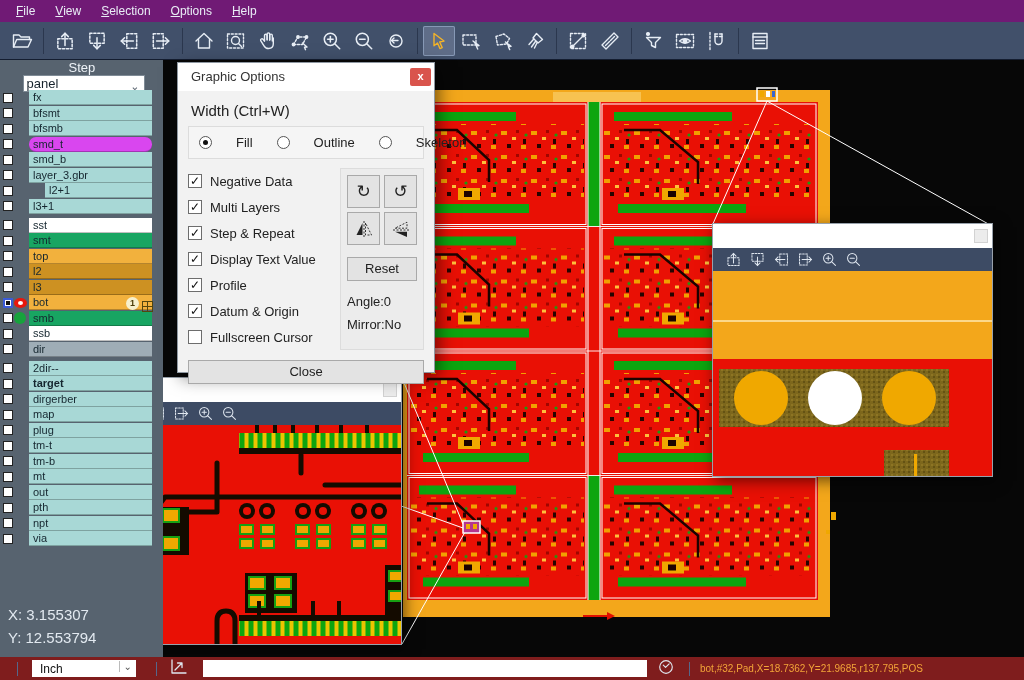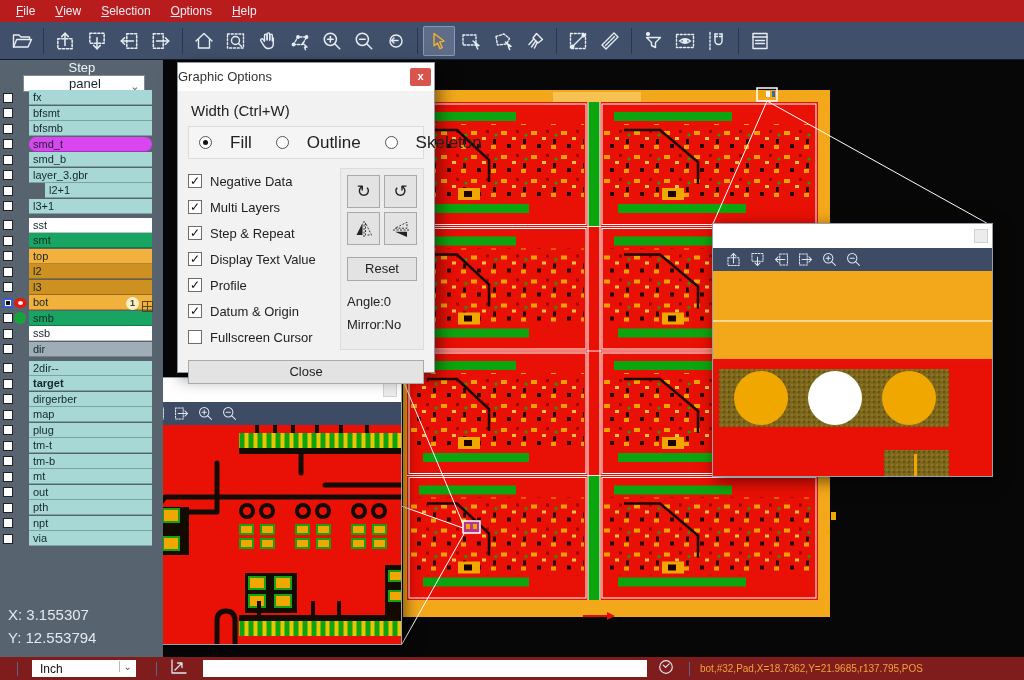--- a/index.html
+++ b/index.html
@@ -1,39 +1,39 @@
 <!DOCTYPE html>
 <html><head>
 <meta charset="utf-8">
 <style>
   * { margin:0; padding:0; box-sizing:border-box; }
   html,body { width:1024px; height:680px; overflow:hidden; background:#000; }
   body { font-family:"Liberation Sans", sans-serif; }
   #app { position:relative; width:1024px; height:680px; background:#060606; overflow:hidden; }
 
   
-  .menubar { position:absolute; left:0; top:0; width:1024px; height:22px; background:#b91c1c;
+  .menubar { position:absolute; left:0; top:0; width:1024px; height:22px; background:#701a75;
              display:flex; align-items:center; padding-left:6px; }
   .menu-item { display:inline-block; color:#e9eef6; font-size:12px; padding:3px 10px; cursor:default; }
   .menu-item::first-letter { text-decoration:underline; }
 
   
   .toolbar { position:absolute; left:0; top:22px; width:1024px; height:38px; background:#41506a;
              border-bottom:1px solid #141d30; display:flex; align-items:center; padding-left:6px; }
   .tbtn { width:32px; height:30px; display:flex; align-items:center; justify-content:center; border-radius:2px; }
   .tbtn svg { stroke:#e7edf5; fill:none; stroke-width:1.4; stroke-linecap:round; stroke-linejoin:round; }
   .tbtn.active { background:#5f6d88; box-shadow:inset 0 0 0 1px #8799b6; }
   .tsep { width:1px; height:26px; background:#2b374e; margin:0 5px; }
 
   
   .sidebar { position:absolute; left:0; top:60px; width:163px; height:597px; background:#57636f; }
   .step-row { display:flex; align-items:center; height:30px; padding-left:4px;flex-direction:column; }
   .step-label { color:#eef3f8; font-size:13px; width:30px; }
   .step-select { width:122px; height:23px; background:#fff; border:1px solid #7f8b96; display:flex;
-                 align-items:center; font-size:13px; color:#16222c; padding-left:3px; position:relative;justify-content:center; }
+                 align-items:center; font-size:13px; color:#16222c; padding-left:3px; position:relative; }
   .step-select .chev { position:absolute; right:4px; top:4px; color:#5a6570; font-size:11px; }
   .lgroup { margin-bottom:4px; }
   .lrow { display:flex; align-items:center; height:15px; margin-bottom:0.5px; }
   .lcb { width:10px; height:10px; background:#fff; border:1px solid #222; margin-left:3px; flex:0 0 auto; }
   .lcb.sel { border:2px solid #3b5bd6; position:relative; }
   .lcb.sel::after { content:""; position:absolute; left:1px; top:1px; width:4px; height:4px; background:#111; }
   .lind { width:16px; height:12px; flex:0 0 auto; position:relative; }
   .lind .dot-red { position:absolute; left:1px; top:1px; width:13px; height:10px; border-radius:50%; background:#e8170c; }
   .lind .dot-red::after { content:""; position:absolute; left:4px; top:3px; width:5px; height:4px; border-radius:50%; background:#fff; }
   .lind .dot-green { position:absolute; left:1px; top:0px; width:12px; height:12px; border-radius:50%; background:#17a33c; }
@@ -52,27 +52,27 @@
   .pop-tools .pic { width:24px; height:18px; display:flex; align-items:center; justify-content:center; }
   .pop-tools svg { stroke:#dfe6ef; fill:none; stroke-width:1.2; stroke-linecap:round; }
   .popup-tr { left:712px; top:223px; width:281px; height:254px; }
   .popup-bl { left:88px;  top:377px; width:314px; height:268px; }
   .pop-content { display:block; }
 
   
   .dialog { position:absolute; left:177px; top:62px; width:258px; height:311px; background:#f2f2f2;
             border:1px solid #8f98a2; box-shadow:4px 5px 16px rgba(0,0,0,0.5); }
   .dlg-title { height:28px; background:#fff; position:relative; }
-  .dlg-title span { font-size:13px; color:#333; line-height:28px; }
+  .dlg-title span { font-size:13px; color:#333; line-height:28px; padding-left:13px; }
   .dlg-close { position:absolute; right:3px; top:5px; width:21px; height:18px; background:#d9544c; color:#fff;
                font-size:11px; font-weight:bold; text-align:center; line-height:17px; border-radius:2px; }
   .dlg-body { padding:7px 10px 0 10px; }
   .dlg-wlabel { font-size:15px; color:#222; margin:4px 0 7px 3px; }
   .radio-box { border:1px solid #dcdcdc; height:33px; display:flex; align-items:center; padding:0 10px; gap:24px; background:#f5f5f5; }
-  .radio { display:flex; align-items:center; gap:18px; font-size:17px; color:#222; }
+  .radio { display:flex; align-items:center; gap:24px; font-size:13px; color:#222; }
   .rdot { width:13px; height:13px; border-radius:50%; border:1px solid #555; background:#fff; position:relative; flex:0 0 auto; }
   .rdot.on::after { content:""; position:absolute; left:3px; top:3px; width:5px; height:5px; border-radius:50%; background:#111; }
   .dlg-main { display:flex; margin-top:9px; }
   .chk-col { width:152px; }
   .chk-row { display:flex; align-items:center; height:26px; font-size:13px; color:#222; gap:8px; }
   .cbox { width:14px; height:14px; background:#fff; border:1px solid #6d6d6d; font-size:12px; line-height:13px;
           text-align:center; color:#111; flex:0 0 auto; }
   .right-panel { flex:1; background:#ececec; border:1px solid #dcdcdc; padding:6px; }
   .btn-grid { display:grid; grid-template-columns:1fr 1fr; gap:4px; }
   .sq-btn { height:33px; background:#e3e3e3; border:1px solid #a9a9a9; display:flex; align-items:center;

